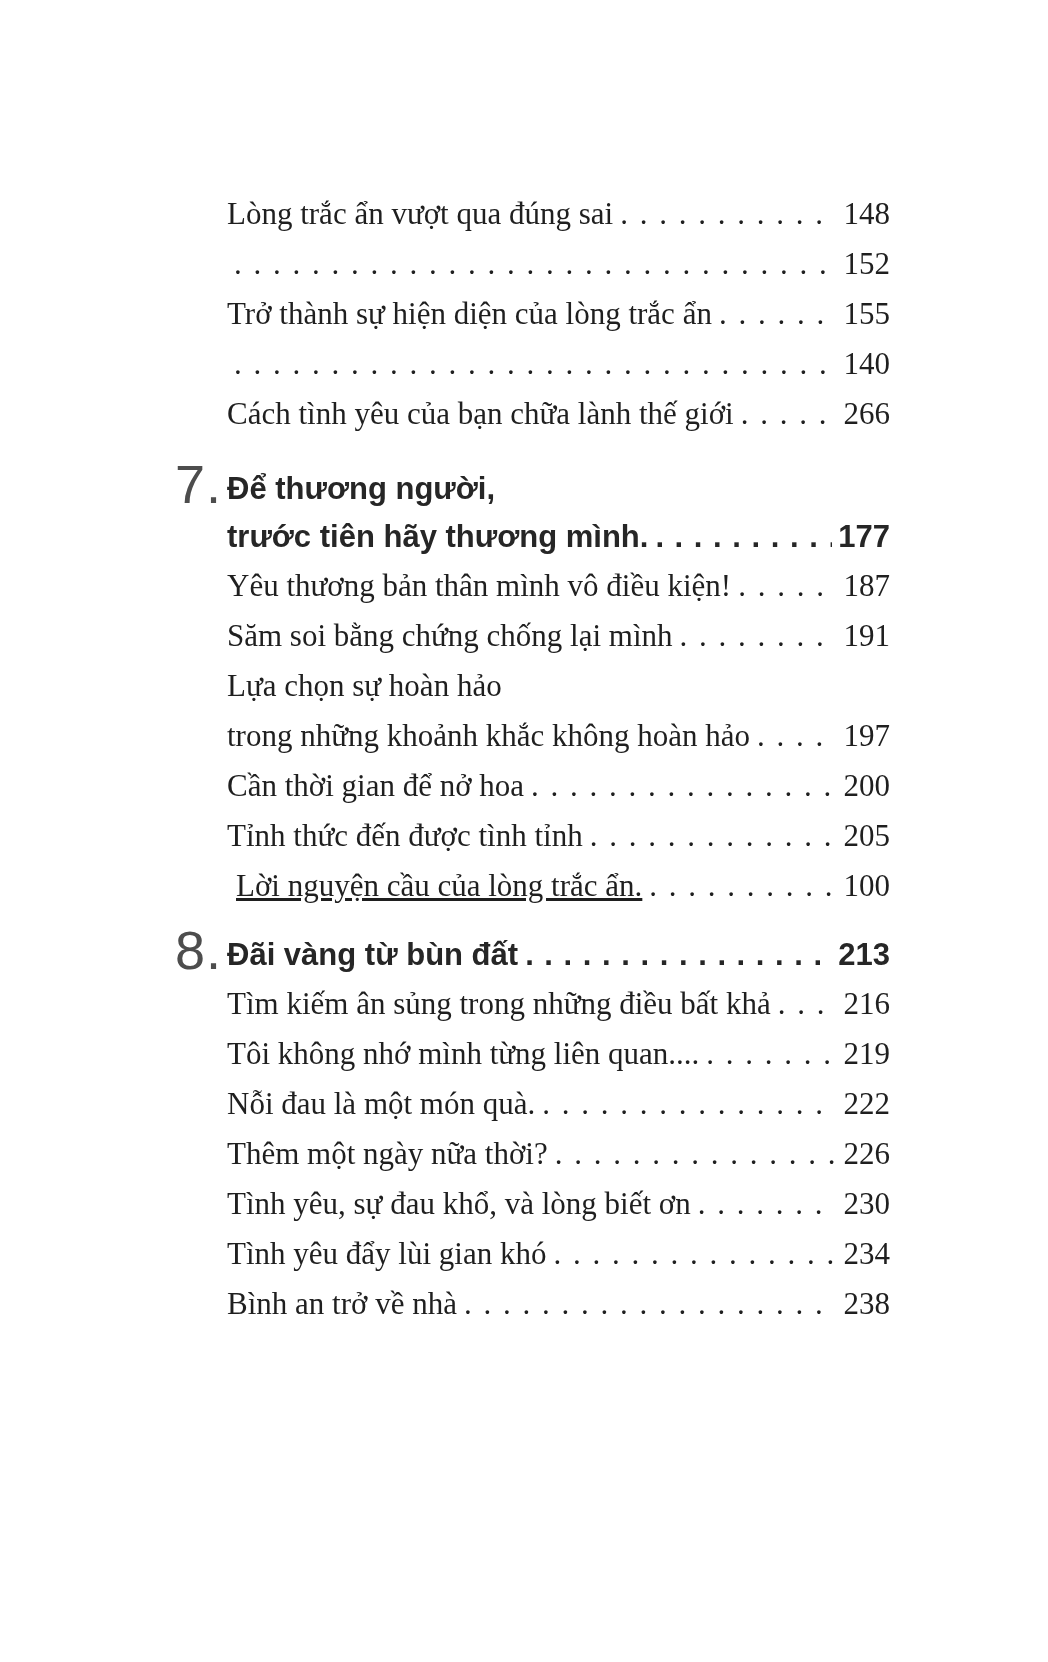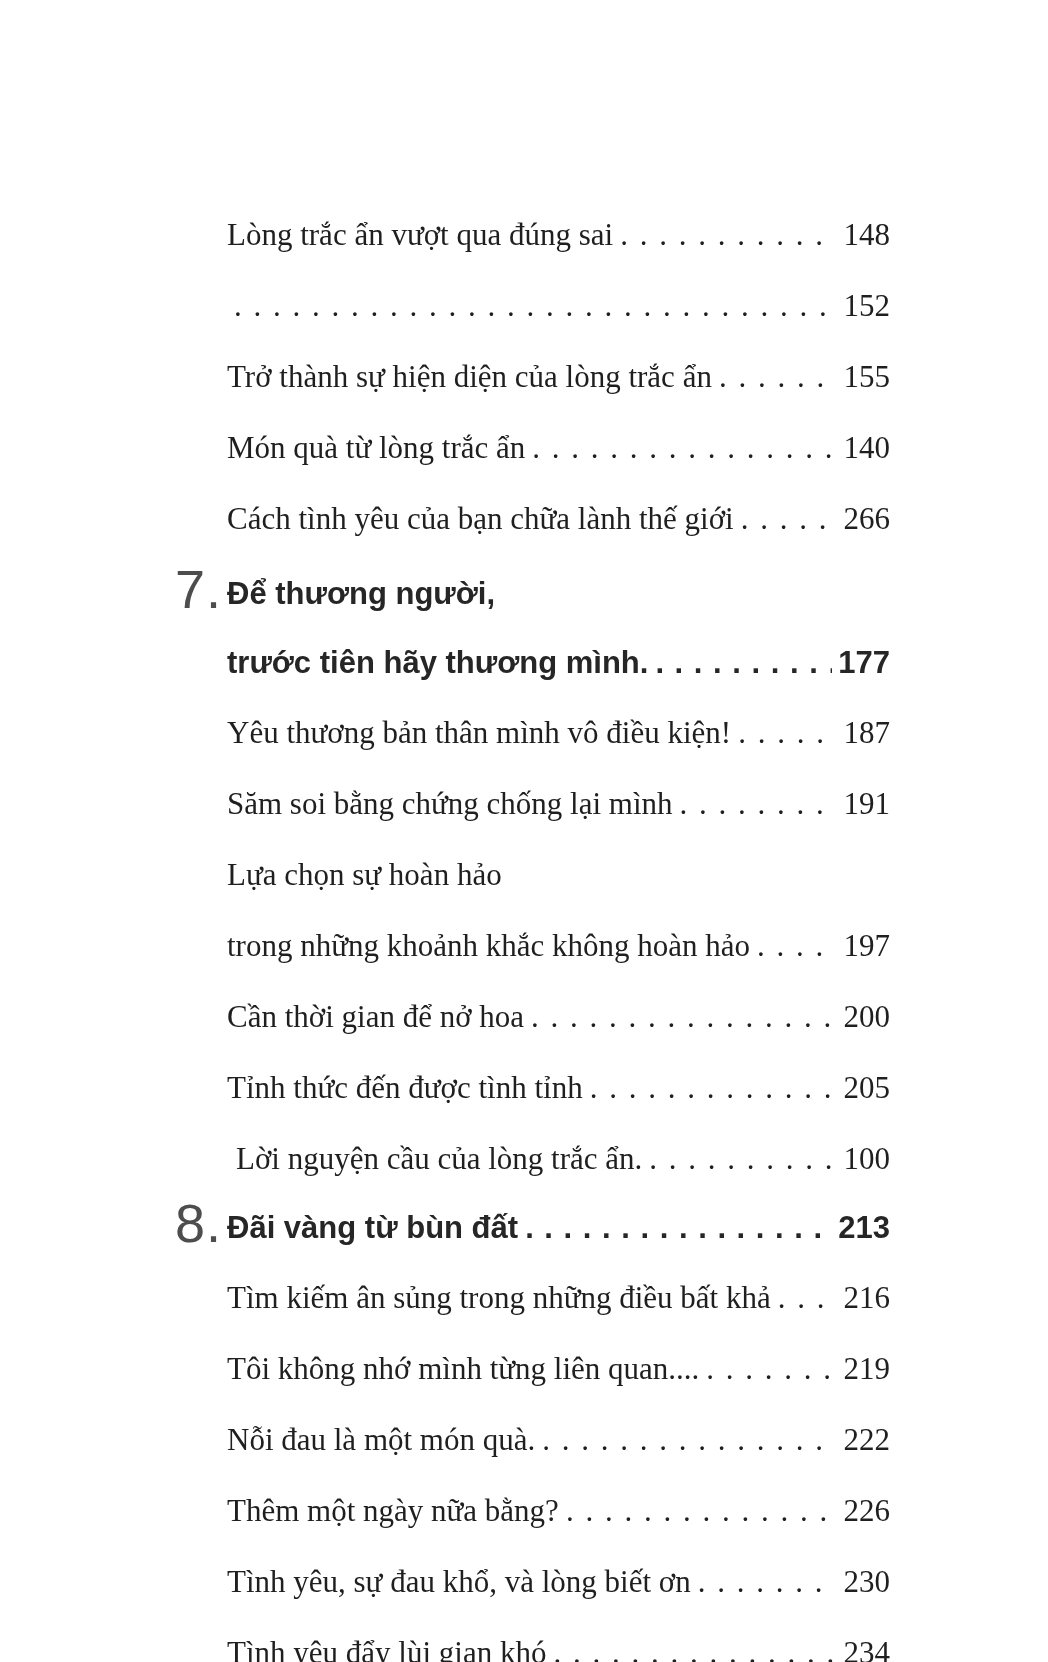--- a/index.html
+++ b/index.html
@@ -20,24 +20,23 @@
     width:663px; 
     color:#1f1f1f;
   }
   .row{
     display:flex;
     align-items:baseline;
     height:50px;
     line-height:50px;
     font-size:31px;
     white-space:nowrap;
-    margin-top:21px;
   }
   .row .title{flex:0 0 auto;}
-  .indent-sm{padding-left:9px;}
+  .indent-sm{padding-left:9px;text-decoration:underline;}
   .dots{
     flex:1 1 auto;
     overflow:hidden;
     padding-left:7px;
     margin-right:9px;
     min-width:14px;
   }
   .dots::after{
     content:". . . . . . . . . . . . . . . . . . . . . . . . . . . . . . . . . . . . . . . . . . . . . . . . . . . . . . . . . . . . . . . . . . . . . . . . . . . . ";
     letter-spacing:2px;
@@ -83,21 +82,20 @@
     <div class="row">
       <span class="dots"></span>
       <span class="page-num">152</span>
     </div>
     <div class="row">
       <span class="title">Trở thành sự hiện diện của lòng trắc ẩn</span>
       <span class="dots"></span>
       <span class="page-num">155</span>
     </div>
     <div class="row">
-      <span class="title">Món quà từ lòng trắc ẩn</span>
       <span class="dots"></span>
       <span class="page-num">140</span>
     </div>
     <div class="row">
       <span class="title">Cách tình yêu của bạn chữa lành thế giới</span>
       <span class="dots"></span>
       <span class="page-num">266</span>
     </div>
 
     <div class="row chapter-row chapter-gap">
@@ -160,21 +158,21 @@
       <span class="title">Tôi không nhớ mình từng liên quan....</span>
       <span class="dots"></span>
       <span class="page-num">219</span>
     </div>
     <div class="row">
       <span class="title">Nỗi đau là một món quà.</span>
       <span class="dots"></span>
       <span class="page-num">222</span>
     </div>
     <div class="row">
-      <span class="title">Thêm một ngày nữa bằng?</span>
+      <span class="title">Thêm một ngày nữa thời?</span>
       <span class="dots"></span>
       <span class="page-num">226</span>
     </div>
     <div class="row">
       <span class="title">Tình yêu, sự đau khổ, và lòng biết ơn</span>
       <span class="dots"></span>
       <span class="page-num">230</span>
     </div>
     <div class="row">
       <span class="title">Tình yêu đẩy lùi gian khó</span>

